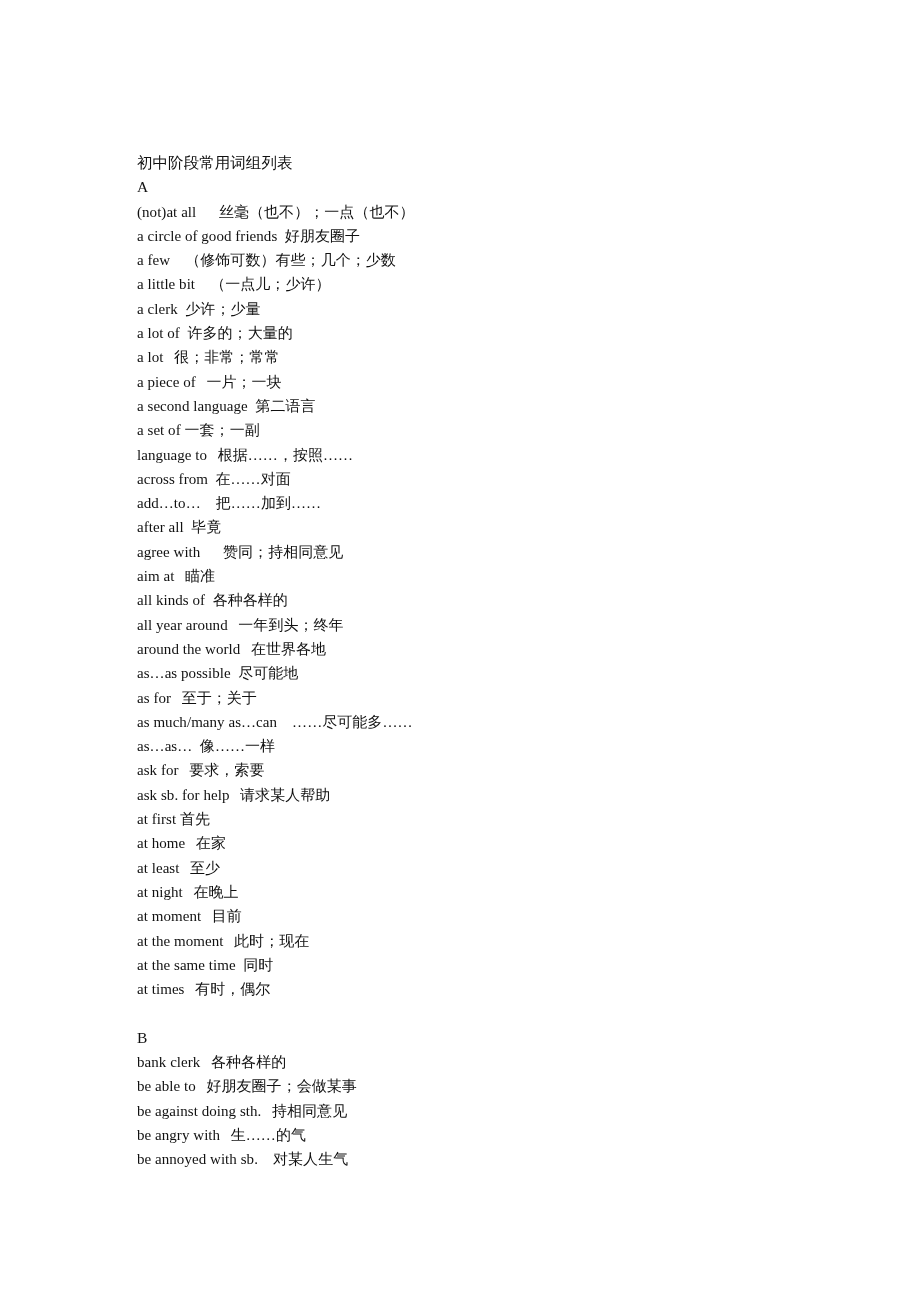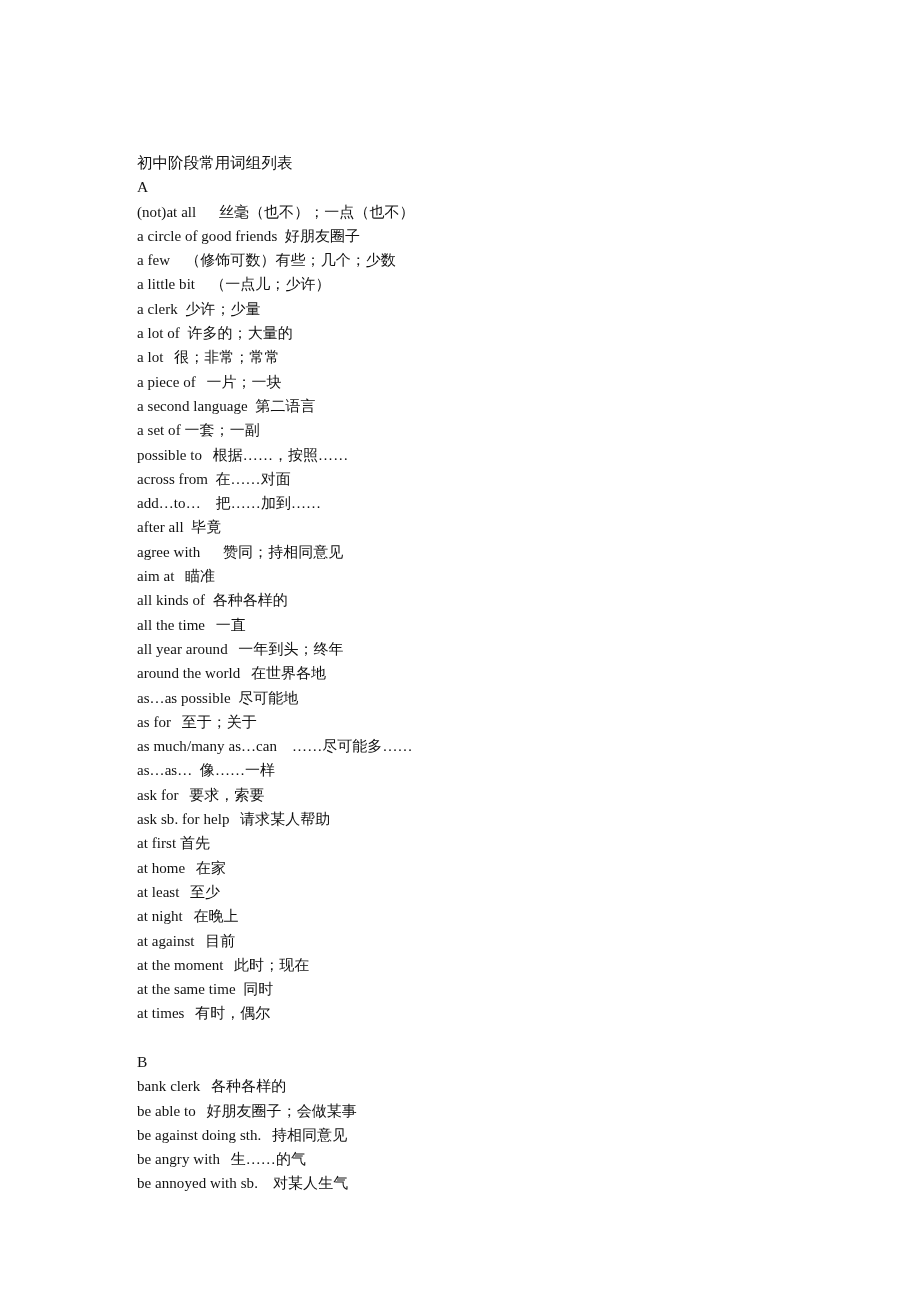--- a/index.html
+++ b/index.html
@@ -59,41 +59,40 @@
       <div class="line">(not)at all  丝毫（也不）；一点（也不）</div>
       <div class="line">a circle of good friends 好朋友圈子</div>
       <div class="line">a few （修饰可数）有些；几个；少数</div>
       <div class="line">a little bit （一点儿；少许）</div>
       <div class="line">a clerk 少许；少量</div>
       <div class="line">a lot of 许多的；大量的</div>
       <div class="line">a lot  很；非常；常常</div>
       <div class="line">a piece of  一片；一块</div>
       <div class="line">a second language 第二语言</div>
       <div class="line">a set of 一套；一副</div>
-      <div class="line">possible to  根据……，按照……</div>
+      <div class="line">language to  根据……，按照……</div>
       <div class="line">across from 在……对面</div>
       <div class="line">add…to… 把……加到……</div>
       <div class="line">after all 毕竟</div>
       <div class="line">agree with  赞同；持相同意见</div>
       <div class="line">aim at  瞄准</div>
       <div class="line">all kinds of 各种各样的</div>
-      <div class="line">all the time  一直</div>
       <div class="line">all year around  一年到头；终年</div>
       <div class="line">around the world  在世界各地</div>
       <div class="line">as…as possible 尽可能地</div>
       <div class="line">as for  至于；关于</div>
       <div class="line">as much/many as…can ……尽可能多……</div>
       <div class="line">as…as… 像……一样</div>
       <div class="line">ask for  要求，索要</div>
       <div class="line">ask sb. for help  请求某人帮助</div>
       <div class="line">at first 首先</div>
       <div class="line">at home  在家</div>
       <div class="line">at least  至少</div>
       <div class="line">at night  在晚上</div>
-      <div class="line">at against  目前</div>
+      <div class="line">at moment  目前</div>
       <div class="line">at the moment  此时；现在</div>
       <div class="line">at the same time 同时</div>
       <div class="line">at times  有时，偶尔</div>
       <div class="line spacer"></div>
       <div class="line section-letter">B</div>
       <div class="line">bank clerk  各种各样的</div>
       <div class="line">be able to  好朋友圈子；会做某事</div>
       <div class="line">be against doing sth.  持相同意见</div>
       <div class="line">be angry with  生……的气</div>
       <div class="line">be annoyed with sb. 对某人生气</div>

